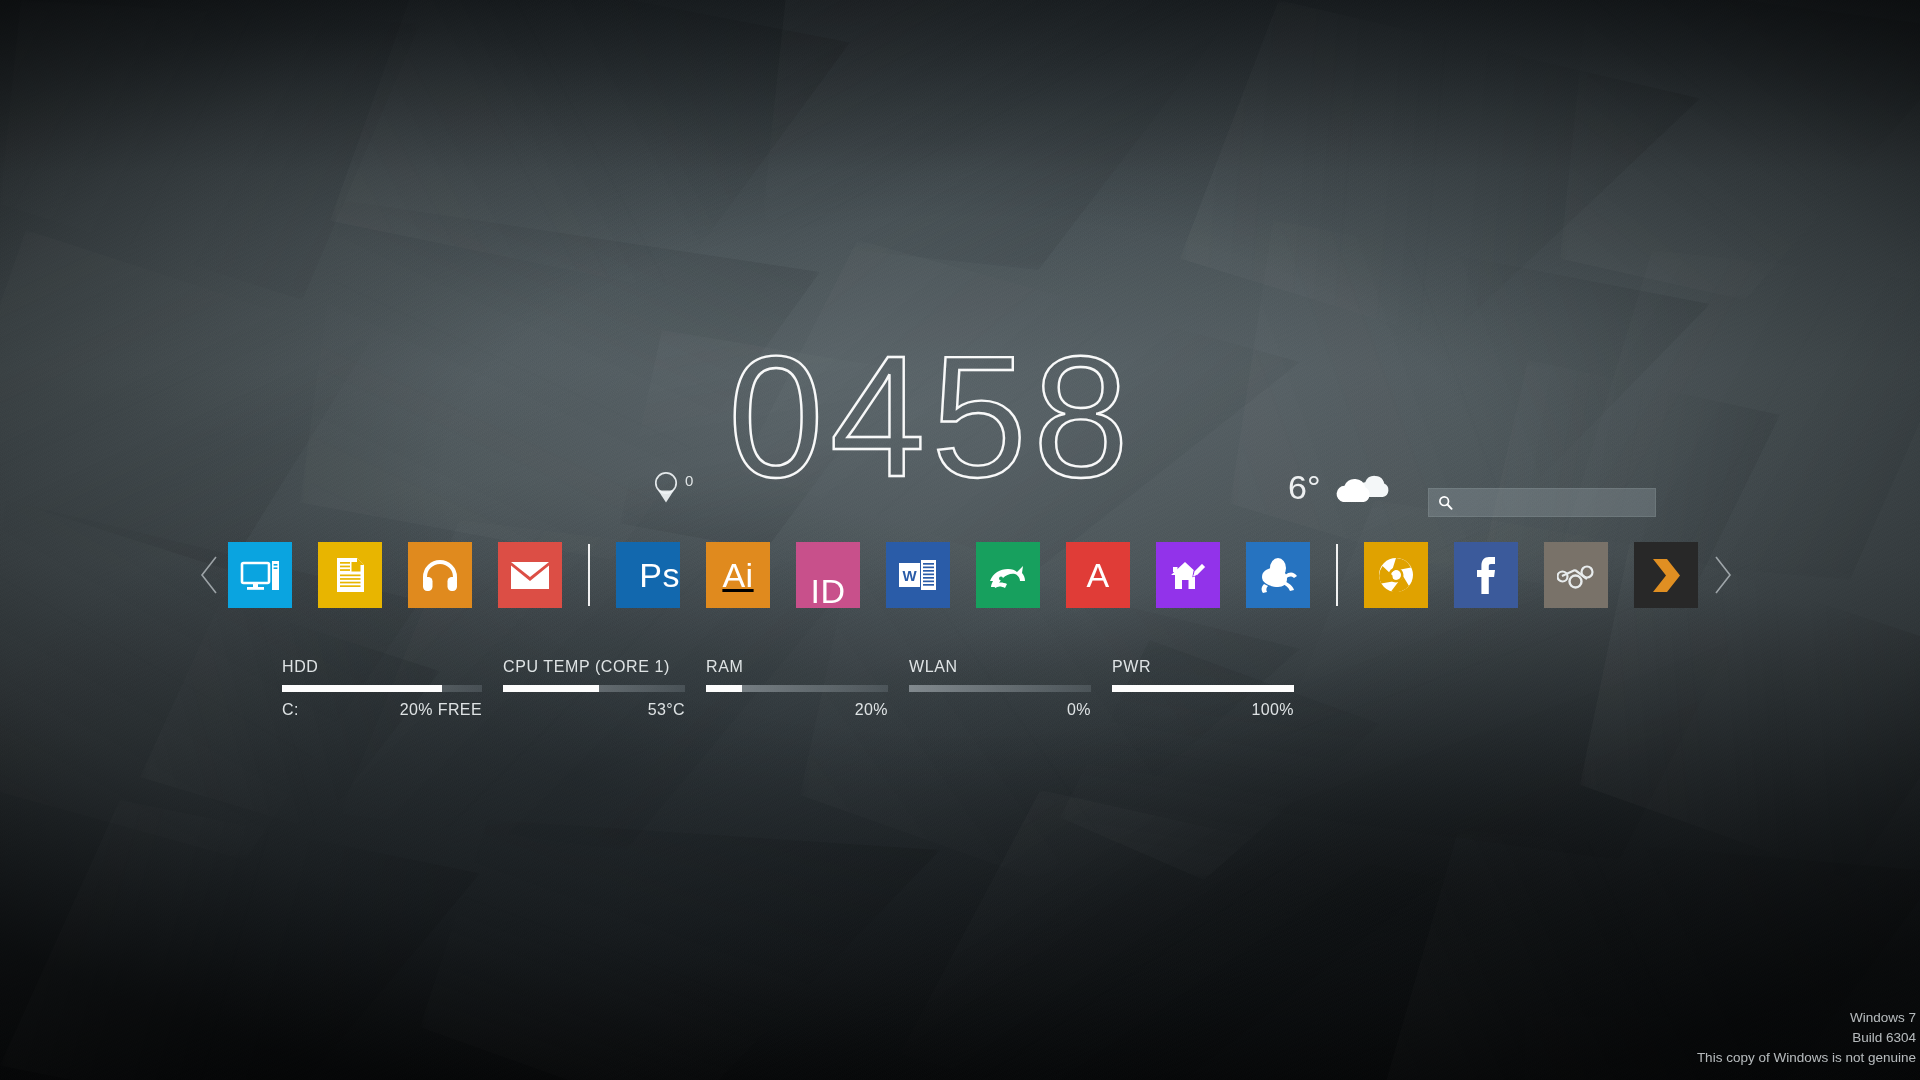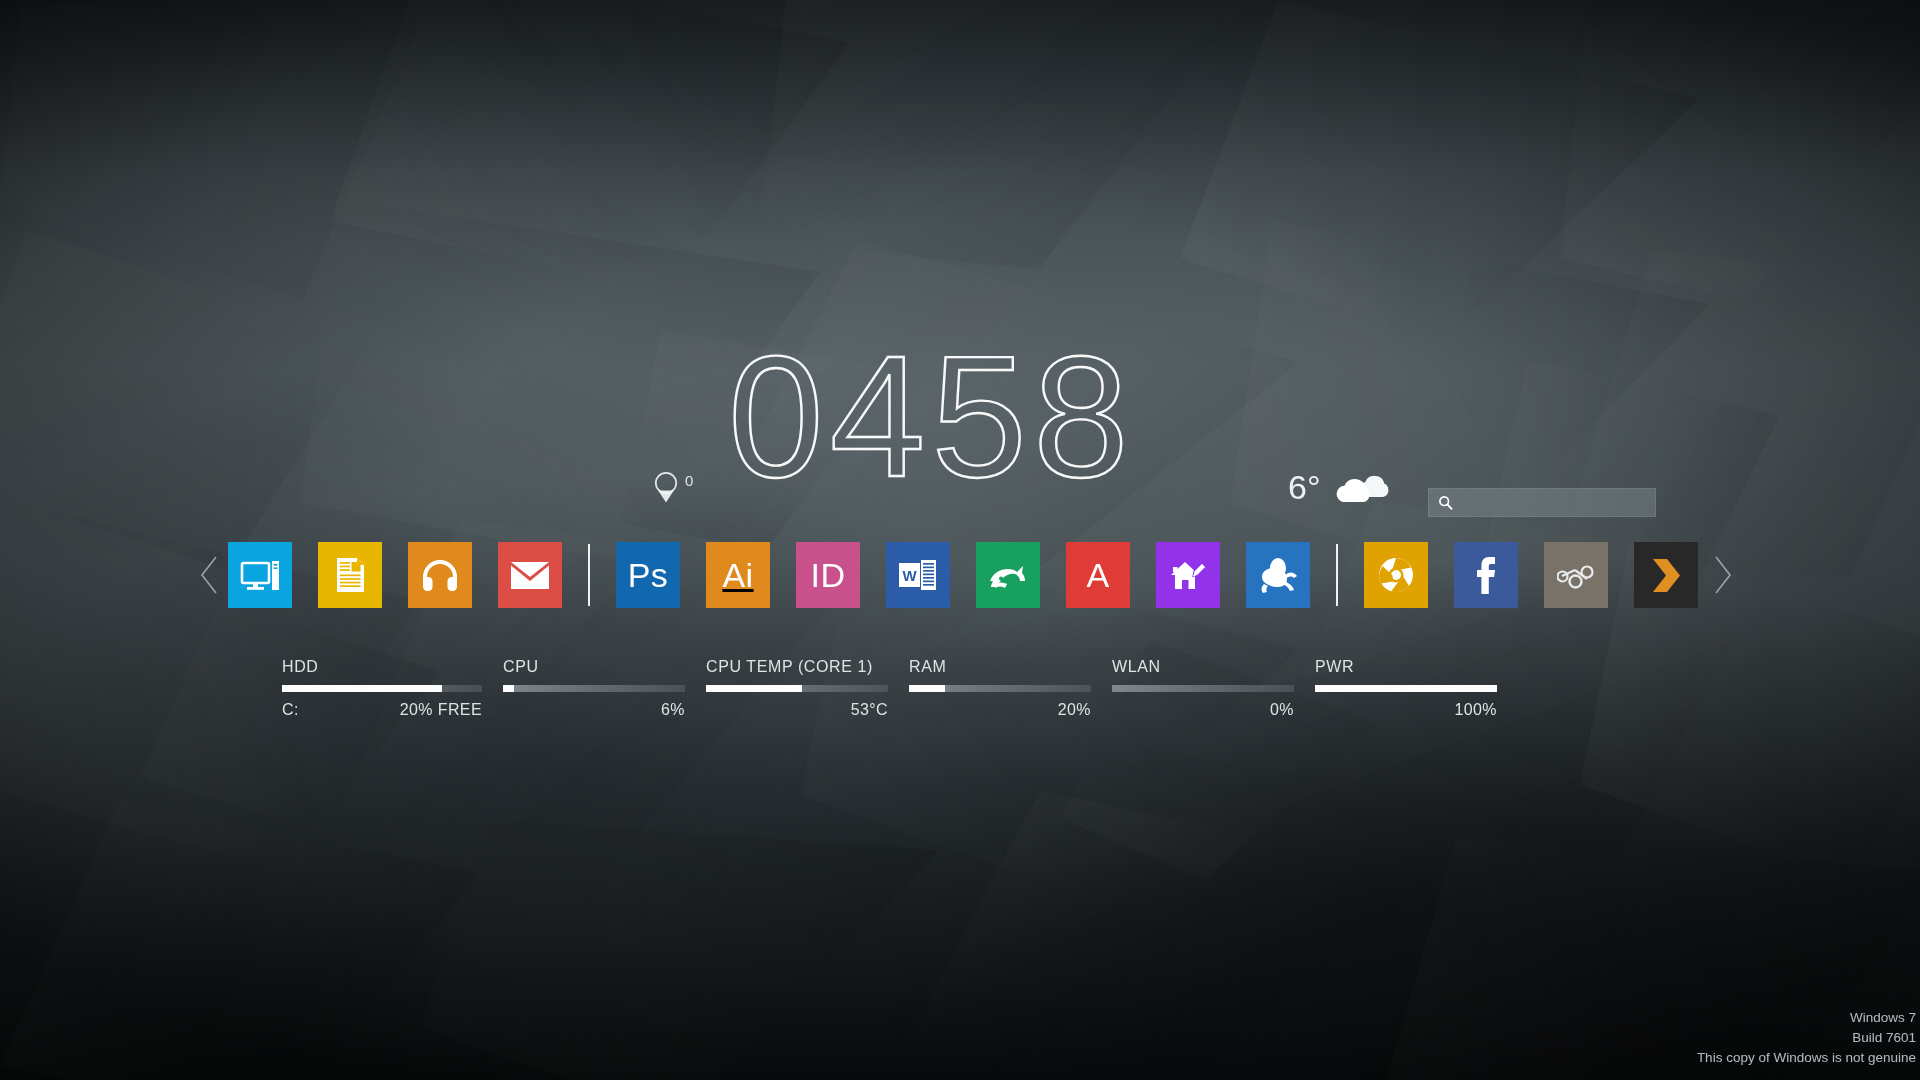--- a/index.html
+++ b/index.html
@@ -246,27 +246,27 @@
             <rect x="25.5" y="19" width="9.5" height="14" rx="4.2" fill="#fff"></rect>
           </svg>
         </div>
         <div class="tile" title="Gmail" style="background: rgb(220, 78, 69);">
           <svg width="38" height="27" viewBox="0 0 38 27">
             <rect x="0" y="0" width="38" height="27" fill="#fff"></rect>
             <path d="M0 0 L19 15 L38 0 L38 3.5 L19 19 L0 3.5 Z" fill="#dc4e45"></path>
           </svg>
         </div>
         <div class="divider"></div>
-        <div class="tile" title="Ps" style="background: rgb(18, 104, 174);">
+        <div class="tile" title="Ps" style="background: rgb(18, 104, 174); justify-content: flex-end;">
           <span class="glyph">Ps</span>
         </div>
         <div class="tile" title="Ai" style="background: rgb(224, 138, 30); text-decoration: underline;">
           <span class="glyph">Ai</span>
         </div>
-        <div class="tile" title="ID" style="background: rgb(200, 80, 139);">
+        <div class="tile" title="ID" style="background: rgb(200, 80, 139); align-items: flex-end;">
           <span class="glyph">ID</span>
         </div>
         <div class="tile" title="W" style="background: rgb(42, 92, 168);">
           <svg width="38" height="31" viewBox="0 0 38 31">
             <rect x="0" y="3" width="21" height="24" fill="#fff"></rect>
             <text x="10.5" y="21" font-size="15" font-family="Liberation Sans, sans-serif" font-weight="bold" fill="#2a5ca8" text-anchor="middle">W</text>
             <path d="M22 0 h15 v30 h-15 z" fill="#fff"></path>
             <rect x="24" y="3" width="11" height="1.7" fill="#2a5ca8"></rect>
             <rect x="24" y="6.5" width="11" height="1.7" fill="#2a5ca8"></rect>
             <rect x="24" y="10" width="11" height="1.7" fill="#2a5ca8"></rect>
@@ -346,30 +346,20 @@
         <div class="mlabel">HDD</div>
         <div class="track">
           <div class="fill" style="width: 80%;"></div>
         </div>
         <div class="mfoot">
           <span class="left">C:</span>
           <span class="right">20% FREE</span>
         </div>
       </div>
       <div class="mon" style="width: 182px;">
-        <div class="mlabel">CPU</div>
-        <div class="track">
-          <div class="fill" style="width: 6%;"></div>
-        </div>
-        <div class="mfoot">
-          <span class="left"></span>
-          <span class="right">6%</span>
-        </div>
-      </div>
-      <div class="mon" style="width: 182px;">
         <div class="mlabel">CPU TEMP (CORE 1)</div>
         <div class="track">
           <div class="fill" style="width: 53%;"></div>
         </div>
         <div class="mfoot">
           <span class="left"></span>
           <span class="right">53°C</span>
         </div>
       </div>
       <div class="mon" style="width: 182px;">
@@ -399,16 +389,16 @@
         </div>
         <div class="mfoot">
           <span class="left"></span>
           <span class="right">100%</span>
         </div>
       </div>
     </div>
 
   <div class="watermark">
     <div>Windows 7</div>
-    <div>Build 7601</div>
+    <div>Build 6304</div>
     <div>This copy of Windows is not genuine</div>
   </div>
 </div>
 
 </body></html>

